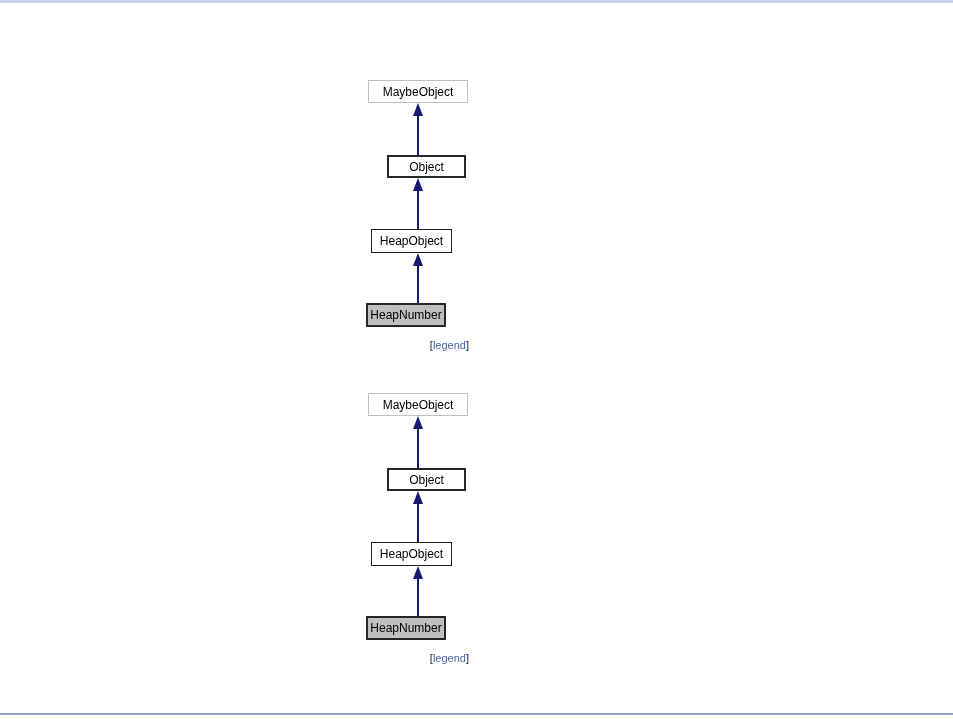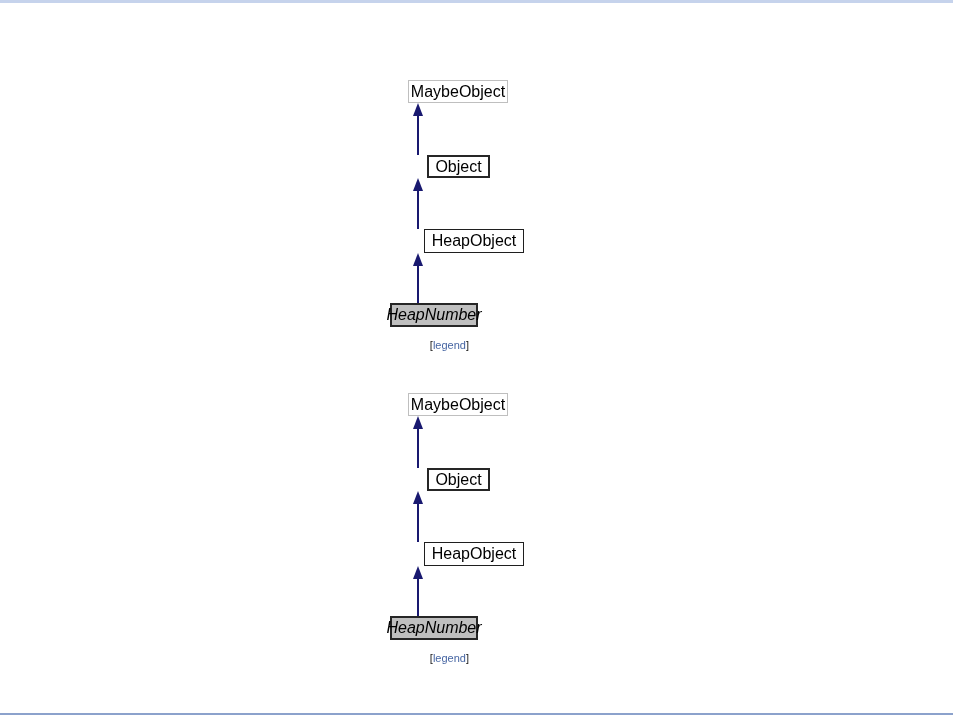--- a/index.html
+++ b/index.html
@@ -31,28 +31,27 @@
     background:var(--footline);
   }
   .diagram{position:absolute;left:0;width:953px;}
   .d1{top:80px;}
   .d2{top:393px;}
   .node{
     position:absolute;
     box-sizing:border-box;
     display:flex;align-items:center;justify-content:center;
     background:#fff;
-    font-size:16px;
+    font-size:12px;
     white-space:nowrap;
-    margin-left:40px;
   }
   .n-maybe{left:368px;top:0;width:100px;height:23px;border:1px solid var(--border-light);}
-  .n-object{left:387px;top:75px;width:63px;height:23px;border:2px solid var(--border-darker);}
-  .n-heapobject{left:384px;top:149px;width:100px;height:24px;border:1px solid var(--border-dark);}
-  .n-heapnumber{left:350px;top:223px;width:88px;height:24px;border:2px solid var(--border-darker);background:var(--fill-gray);font-style:italic;}
+  .n-object{left:387px;top:75px;width:79px;height:23px;border:2px solid var(--border-darker);}
+  .n-heapobject{left:371px;top:149px;width:81px;height:24px;border:1px solid var(--border-dark);}
+  .n-heapnumber{left:366px;top:223px;width:80px;height:24px;border:2px solid var(--border-darker);background:var(--fill-gray);}
   .arrow{
     position:absolute;left:411px;width:13px;
     display:flex;flex-direction:column;align-items:center;
   }
   .a1{top:23px;height:52px;}
   .a2{top:98px;height:51px;}
   .a3{top:173px;height:50px;}
   .arrow .head{
     width:0;height:0;
     border-left:5px solid transparent;

